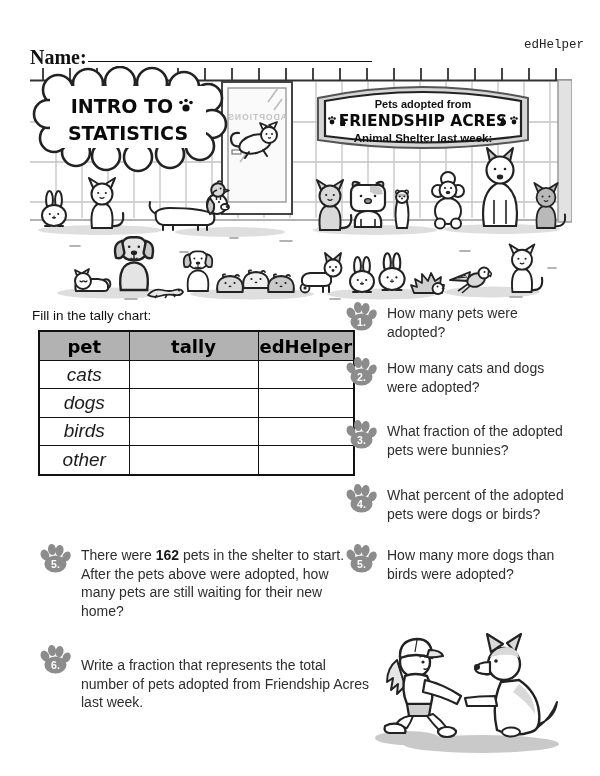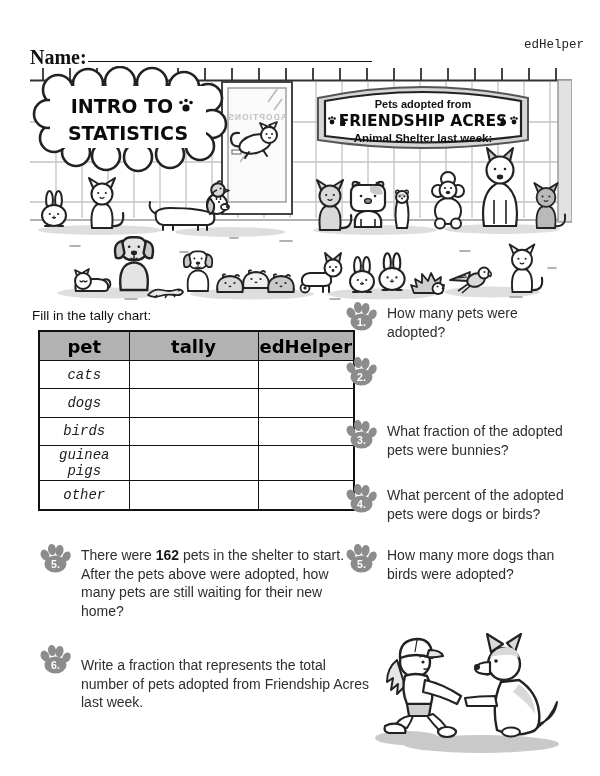--- a/index.html
+++ b/index.html
@@ -15,22 +15,22 @@
   
   #scene{position:absolute;left:30px;top:66px;}
   
   #instruction{position:absolute;left:32px;top:308px;font-size:13.5px;color:#111;}
   
   #tally-table{position:absolute;left:38px;top:330px;border-collapse:collapse;
                border:2.5px solid #111;table-layout:fixed;}
   #tally-table th{background:#b2b2b2;border:1.6px solid #111;height:26px;
                   font-family:"DejaVu Sans",sans-serif;font-size:18px;font-weight:bold;color:#000000;margin-top:32px;}
   #tally-table td{border:1.6px solid #111;height:25.4px;}
-  #tally-table td.pet{font-family:Liberation Mono, monospace;font-style:italic;
-                      font-size:14px;text-align:center;color:#1c1c1c;}
+  #tally-table td.pet{font-family:Liberation Sans, sans-serif;font-style:italic;
+                      font-size:19px;text-align:center;color:#1c1c1c;}
   
   .q{position:absolute;display:flex;align-items:flex-start;gap:9px;}
   .q .txt{font-size:14px;line-height:1.33;color:#2e2e2e;margin-top:3px;}
   .q .txt b{color:#1a1a1a;}
   .pawicon{flex:0 0 auto;}
   #fig{position:absolute;left:363px;top:612px;}
 </style>
 </head>
 <body>
 
@@ -314,25 +314,20 @@
         <td class="pet">dogs</td>
         <td></td>
         <td></td>
       </tr>
       <tr>
         <td class="pet">birds</td>
         <td></td>
         <td></td>
       </tr>
       <tr>
-        <td class="pet">guinea pigs</td>
-        <td></td>
-        <td></td>
-      </tr>
-      <tr>
         <td class="pet">other</td>
         <td></td>
         <td></td>
       </tr>
     </tbody>
   </table>
 
   <div class="q" style="left:344px;top:301px;">
     <svg class="pawicon" width="34" height="32" viewBox="0 0 34 32">
       <g fill="#8c8c8c">
@@ -351,20 +346,21 @@
     <svg class="pawicon" width="34" height="32" viewBox="0 0 34 32">
       <g fill="#8c8c8c">
         <ellipse cx="7" cy="12" rx="4.2" ry="5.6" transform="rotate(-25 7 12)"></ellipse>
         <ellipse cx="14" cy="6.5" rx="4" ry="5.6" transform="rotate(-8 14 6.5)"></ellipse>
         <ellipse cx="21.5" cy="7.5" rx="4" ry="5.6" transform="rotate(10 21.5 7.5)"></ellipse>
         <ellipse cx="28.5" cy="13.5" rx="3.9" ry="5.3" transform="rotate(28 28.5 13.5)"></ellipse>
         <ellipse cx="17.5" cy="21" rx="11" ry="8.6"></ellipse>
       </g>
       <text x="17.5" y="24.5" text-anchor="middle" font-family="Liberation Sans, sans-serif" font-size="10.5" font-weight="bold" fill="#fff">2.</text>
     </svg>
+    <div class="txt" style="width:185px;">How many cats and dogs were adopted?</div>
   </div>
 
   <div class="q" style="left:344px;top:419px;">
     <svg class="pawicon" width="34" height="32" viewBox="0 0 34 32">
       <g fill="#8c8c8c">
         <ellipse cx="7" cy="12" rx="4.2" ry="5.6" transform="rotate(-25 7 12)"></ellipse>
         <ellipse cx="14" cy="6.5" rx="4" ry="5.6" transform="rotate(-8 14 6.5)"></ellipse>
         <ellipse cx="21.5" cy="7.5" rx="4" ry="5.6" transform="rotate(10 21.5 7.5)"></ellipse>
         <ellipse cx="28.5" cy="13.5" rx="3.9" ry="5.3" transform="rotate(28 28.5 13.5)"></ellipse>
         <ellipse cx="17.5" cy="21" rx="11" ry="8.6"></ellipse>

